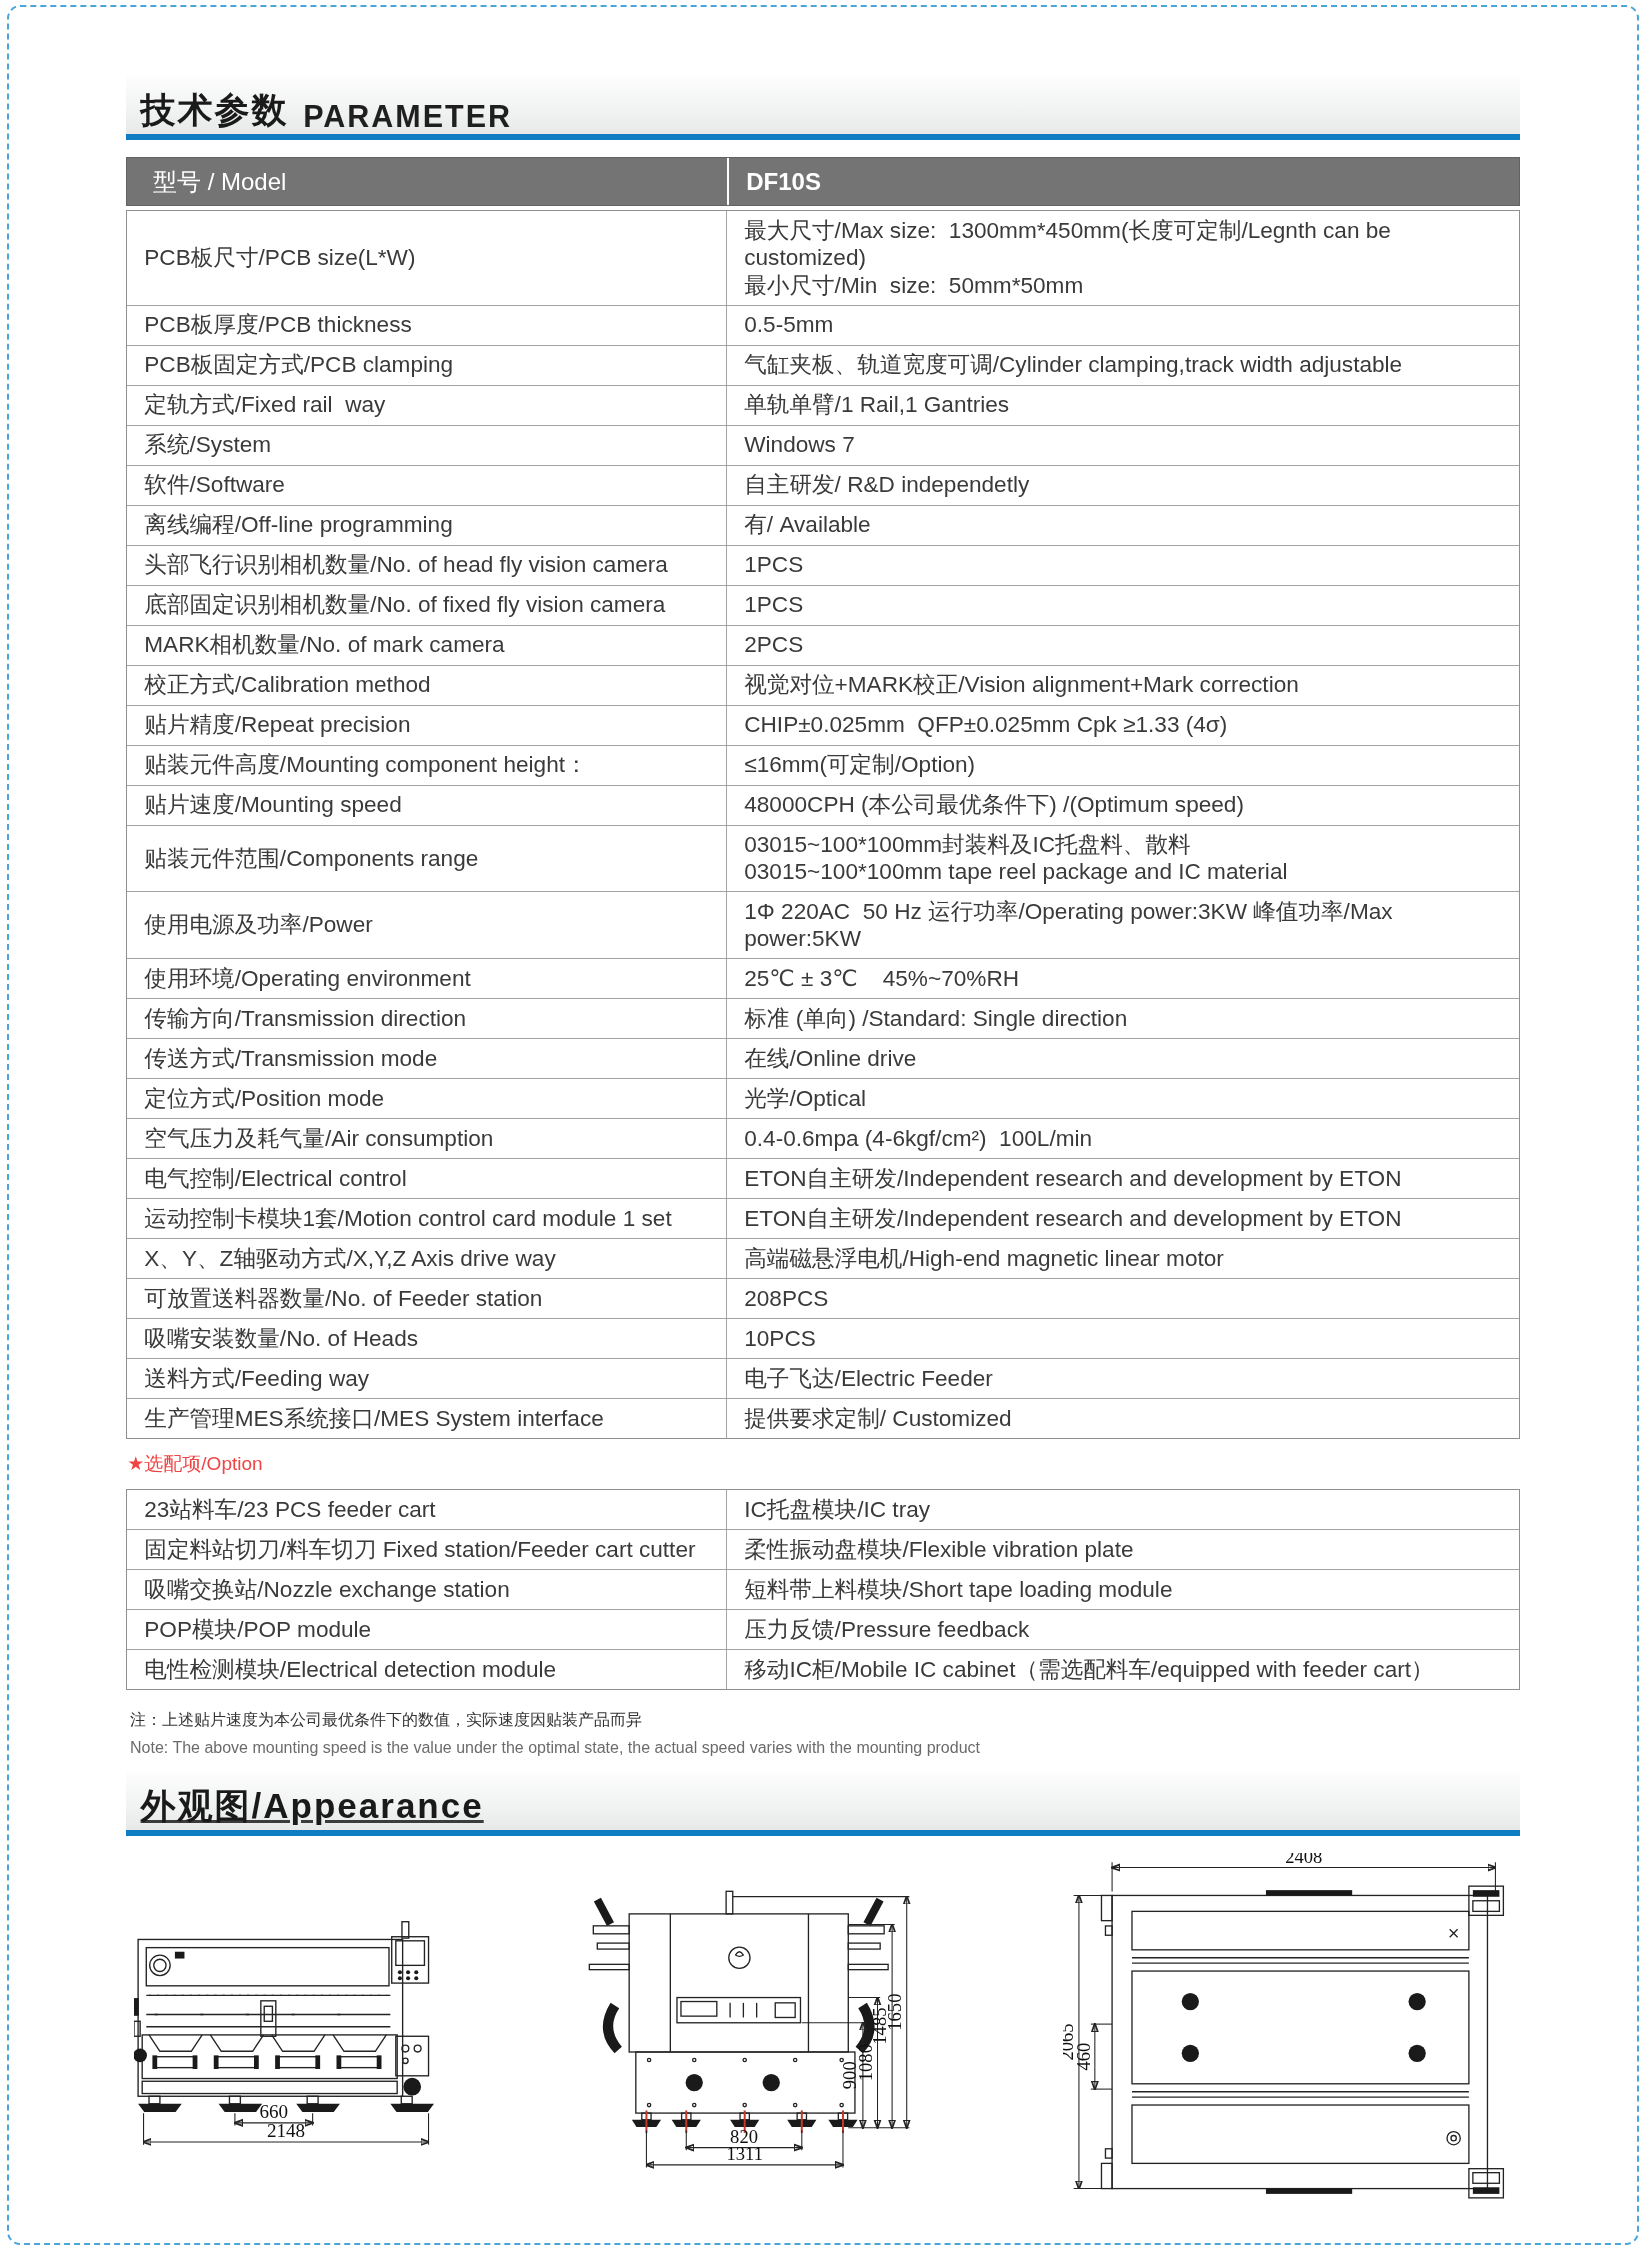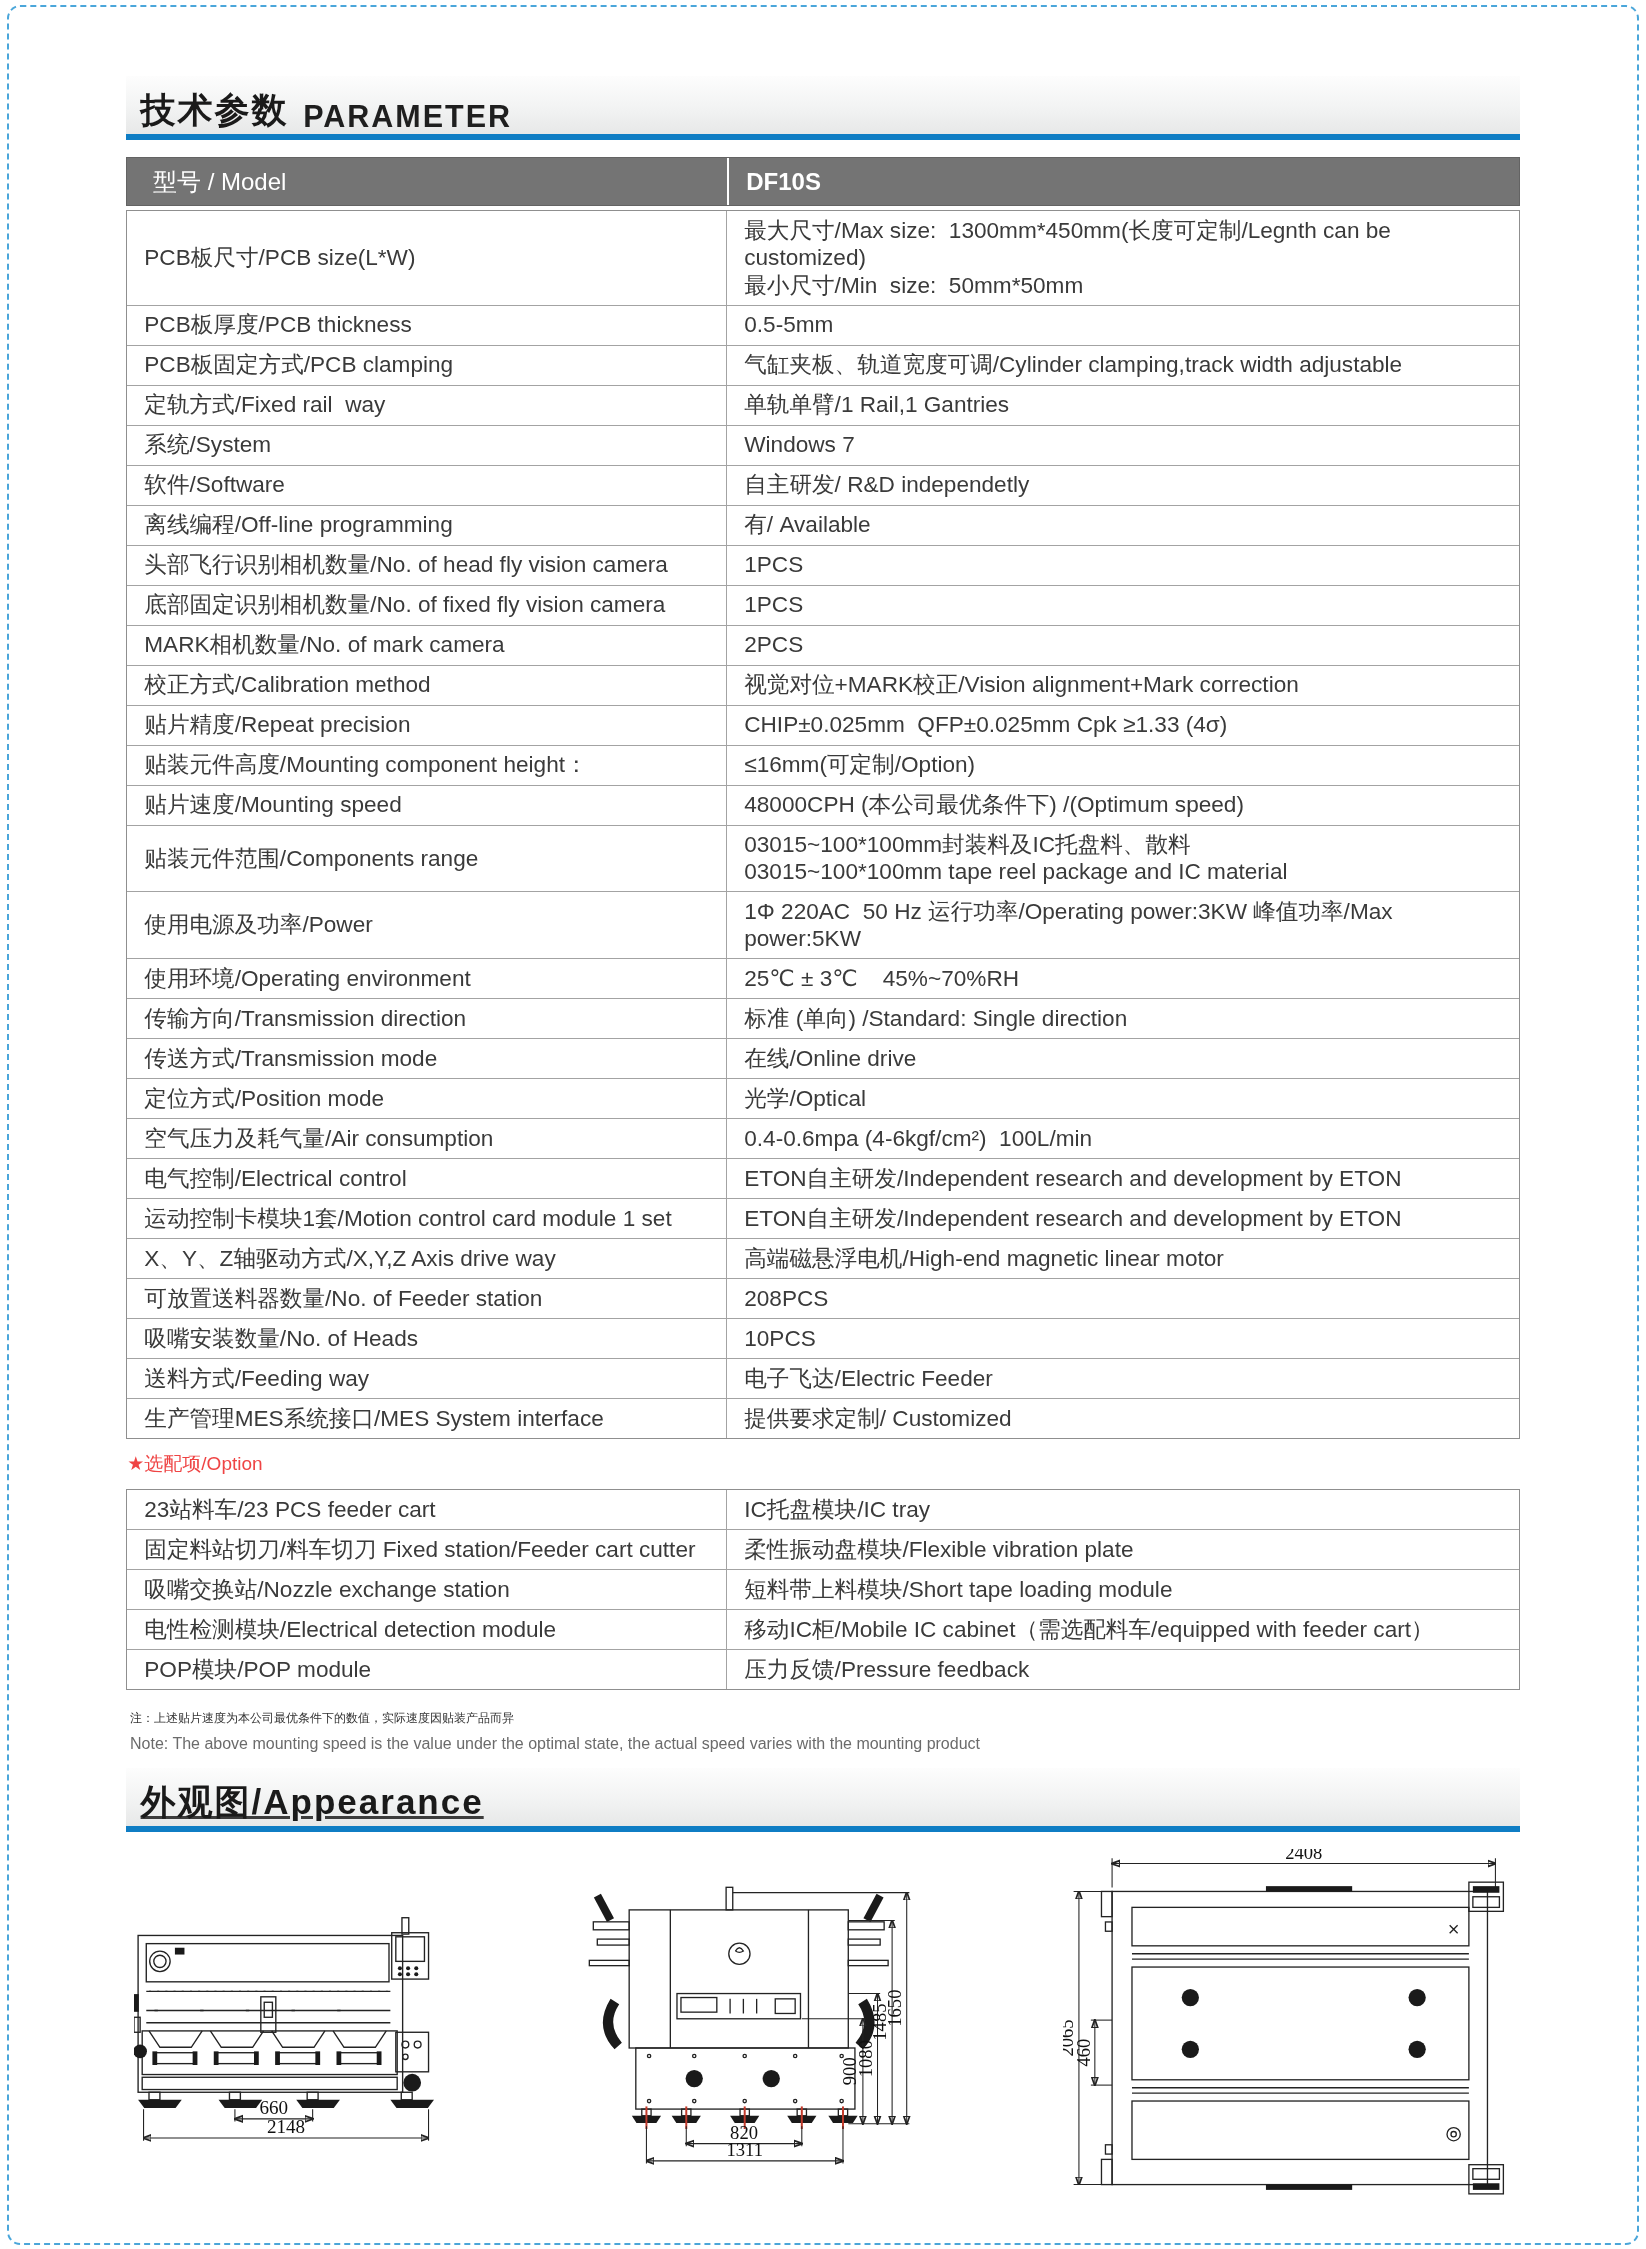--- a/index.html
+++ b/index.html
@@ -32,21 +32,21 @@
   .tr{display:flex;border-top:1.3px solid #a3a3a3;}
   .tr:first-child{border-top:none;}
   .td{padding:5.3px 17.3px;font-size:22.6px;line-height:1.22;white-space:pre-wrap;
     box-sizing:border-box;display:flex;align-items:center;min-height:39px;color:#3a3a3a;}
   .cell-label{width:43.1%;border-right:1.3px solid #a3a3a3;}
   .cell-value{flex:1;}
 
   .option-title{margin:12px 0 8px 1.3px;font-size:19px;color:#ef4444;}
 
   .notes{margin-top:20px;padding-left:4px;}
-  .note-zh{font-size:12px;color:#333333;}
+  .note-zh{font-size:16px;color:#333333;}
   .note-en{font-size:16px;color:#6b6b6b;margin-top:8px;}
 
   
   .drawings{position:relative;height:425px;margin-top:17.3px;}
   .svg-front{position:absolute;left:8px;top:66px;width:300px;height:auto;}
   .svg-side{position:absolute;left:462px;top:33px;width:332px;height:auto;}
   .svg-top{position:absolute;left:937px;top:0;width:451px;height:auto;}
   .draw line,.draw rect,.draw path,.draw circle,.draw polyline{stroke:#232323;fill:none;stroke-width:2;}
   .draw .dim{stroke-width:1.6;}
   .draw text{fill:#111111;stroke:none;font-size:28px;font-family:"Liberation Serif","DejaVu Serif",serif;}
@@ -225,27 +225,27 @@
     <div class="td cell-label">固定料站切刀/料车切刀 Fixed station/Feeder cart cutter</div>
     <div class="td cell-value">柔性振动盘模块/Flexible vibration plate</div>
   </div>
 
   <div class="tr">
     <div class="td cell-label">吸嘴交换站/Nozzle exchange station</div>
     <div class="td cell-value">短料带上料模块/Short tape loading module</div>
   </div>
 
   <div class="tr">
+    <div class="td cell-label">POP模块/POP module</div>
+    <div class="td cell-value">压力反馈/Pressure feedback</div>
+  </div>
+
+  <div class="tr">
     <div class="td cell-label">电性检测模块/Electrical detection module</div>
     <div class="td cell-value">移动IC柜/Mobile IC cabinet（需选配料车/equipped with feeder cart）</div>
-  </div>
-
-  <div class="tr">
-    <div class="td cell-label">POP模块/POP module</div>
-    <div class="td cell-value">压力反馈/Pressure feedback</div>
   </div>
 </div>
 
   <div class="notes">
     <div class="note-zh">注：上述贴片速度为本公司最优条件下的数值，实际速度因贴装产品而异</div>
     <div class="note-en">Note: The above mounting speed is the value under the optimal state, the actual speed varies with the mounting product</div>
   </div>
 
   <div class="banner second">
     <span class="zh">外观图/Appearance</span>

